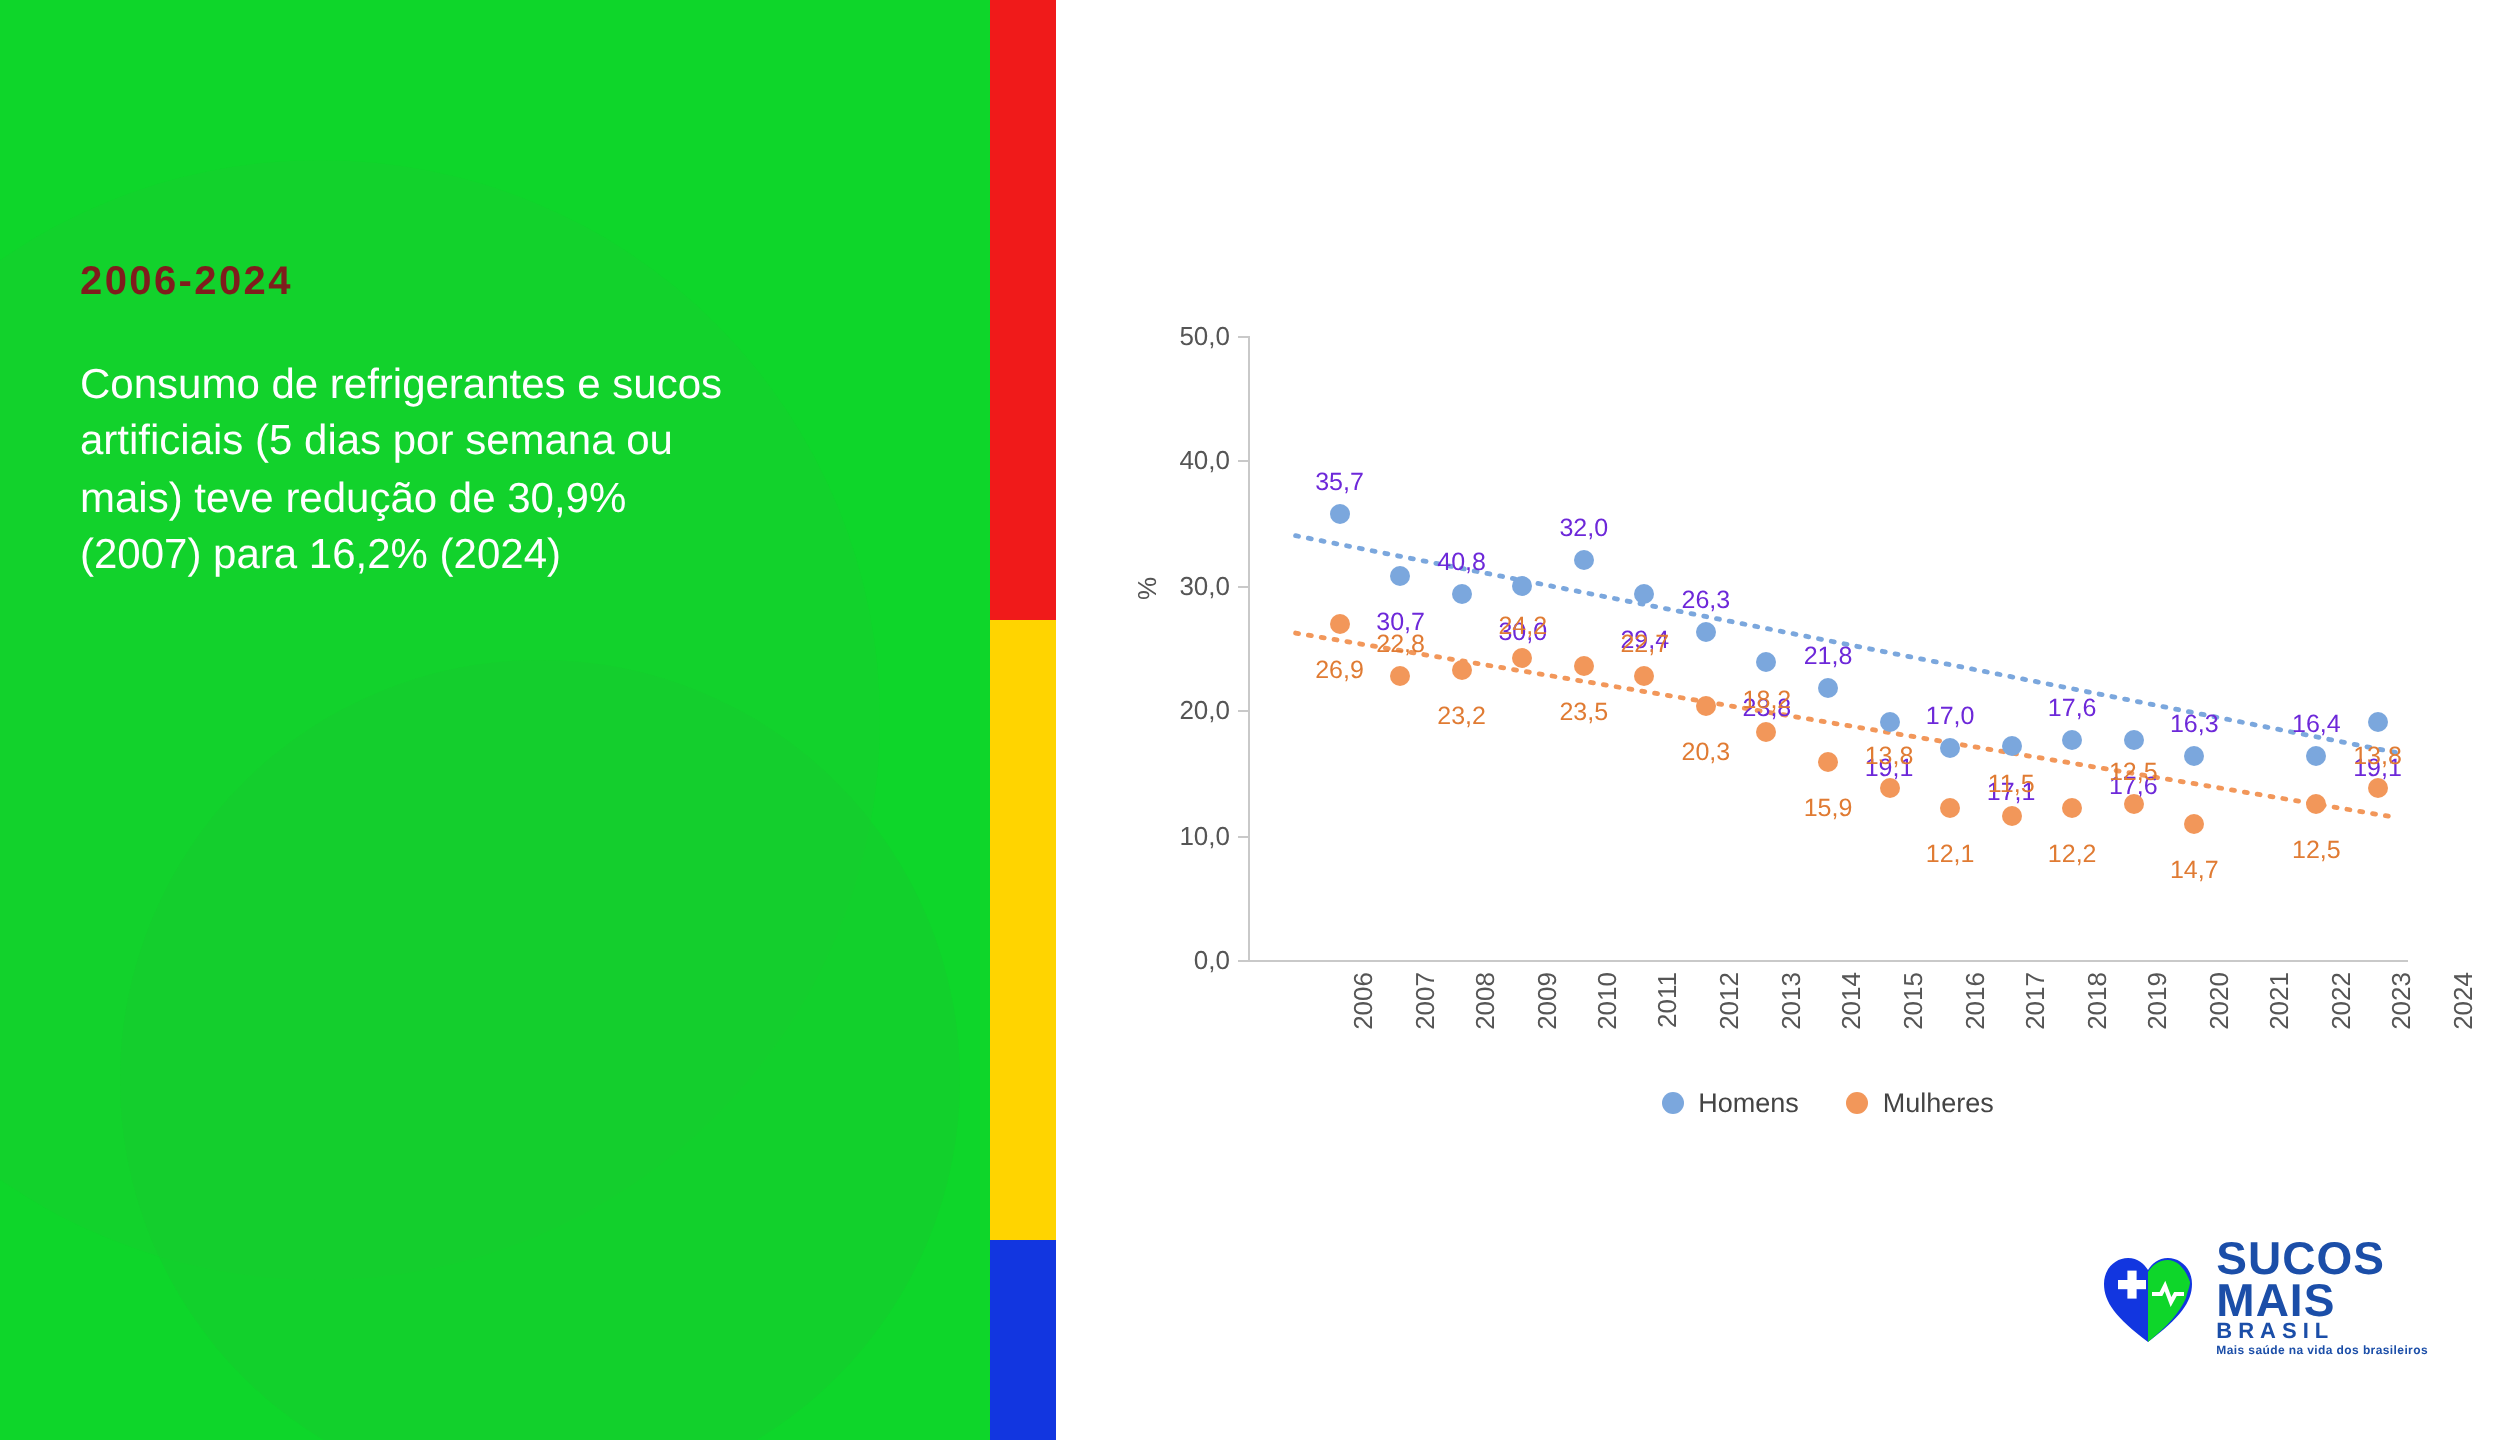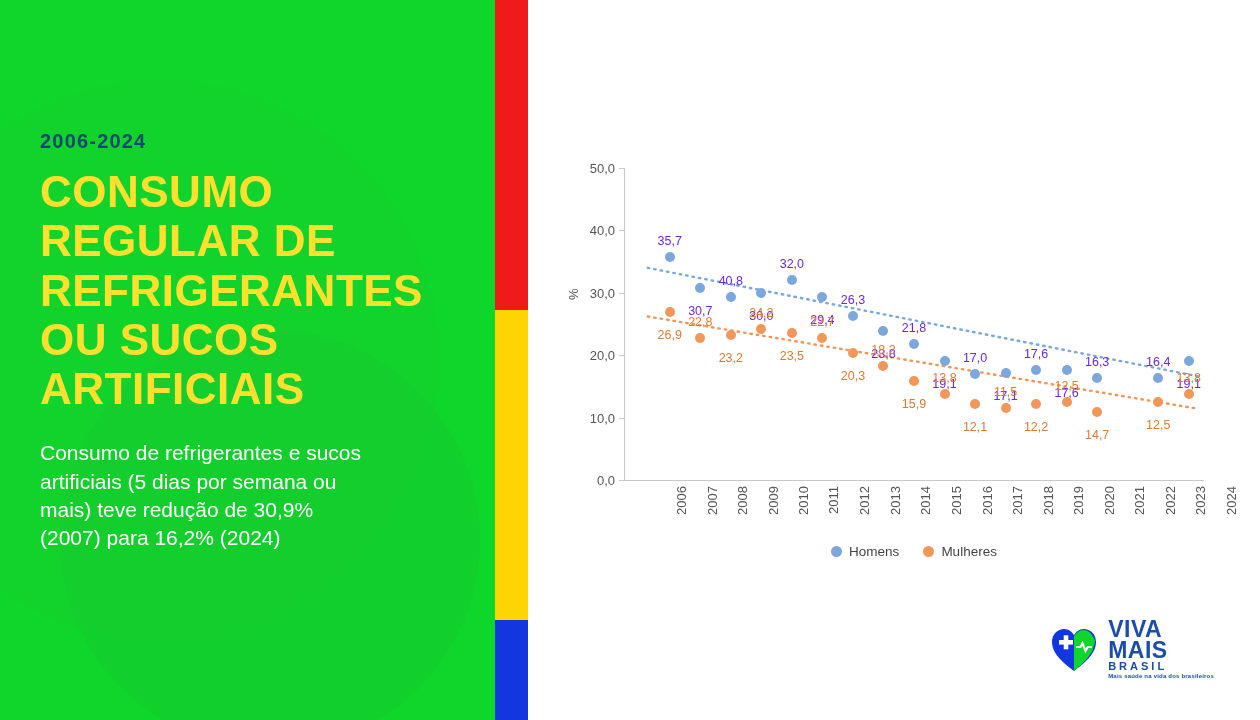--- a/index.html
+++ b/index.html
@@ -4,21 +4,21 @@
 <style>
   html,body{margin:0;padding:0;}
   body{width:1260px;height:720px;background:#ffffff;font-family:"Liberation Sans",sans-serif;overflow:hidden;}
   .slide{position:relative;width:1260px;height:720px;}
 
   
   .left-panel{position:absolute;left:0;top:0;width:495px;height:720px;background:#0ed62a;overflow:hidden;}
   .blob1{position:absolute;left:-120px;top:80px;width:560px;height:560px;border-radius:50%;background:#16cf2e;opacity:.55;}
   .blob2{position:absolute;left:60px;top:330px;width:420px;height:420px;border-radius:50%;background:#19c92f;opacity:.45;}
   .panel-content{position:absolute;left:40px;top:130px;width:440px;}
-  .eyebrow{font-size:20px;font-weight:bold;color:#0c4a6e;letter-spacing:1.2px;margin-bottom:14px;}
+  .eyebrow{font-size:20px;font-weight:bold;color:#7f1d1d;letter-spacing:1.2px;margin-bottom:14px;}
   .headline{font-size:44px;line-height:1.12;font-weight:bold;color:#ffe02e;letter-spacing:.5px;text-transform:uppercase;}
   .subtext{margin-top:26px;font-size:21px;line-height:1.35;color:#ffffff;max-width:330px;}
 
   
   .stripes{position:absolute;left:495px;top:0;width:33px;height:720px;}
   .stripe{width:100%;}
   .s-red{height:310px;background:#f01a1a;}
   .s-yellow{height:310px;background:#ffd400;}
   .s-blue{height:100px;background:#1236e0;}
 
@@ -59,21 +59,20 @@
 </head>
 <body>
 
 <div class="slide">
 
   <div class="left-panel">
     <div class="blob1"></div>
     <div class="blob2"></div>
     <div class="panel-content">
       <div class="eyebrow">2006-2024</div>
-      <div class="headline">CONSUMO REGULAR DE REFRIGERANTES OU SUCOS ARTIFICIAIS</div>
       <div class="subtext">Consumo de refrigerantes e sucos artificiais (5 dias por semana ou mais) teve redução de 30,9% (2007) para 16,2% (2024)</div>
     </div>
   </div>
 
   <div class="stripes">
     <div class="stripe s-red"></div>
     <div class="stripe s-yellow"></div>
     <div class="stripe s-blue"></div>
   </div>
 
@@ -207,20 +206,20 @@
       <div class="logo-heart">
         <svg viewBox="0 0 48 46" width="48" height="46">
           <path d="M24 44 C8 32 2 24 2 15 C2 7 8 2 14 2 C19 2 22 5 24 8 C26 5 29 2 34 2 C40 2 46 7 46 15 C46 24 40 32 24 44 Z" fill="#1236e0"></path>
           <path d="M24 44 C34 36 40 29 43 22 C44 18 45 16 45 14 C43 8 39 3 34 3 C29 3 26 6 24 9 Z" fill="#0ed62a"></path>
           <rect x="9" y="13" width="14" height="4.6" fill="#ffffff"></rect>
           <rect x="13.7" y="8.3" width="4.6" height="14" fill="#ffffff"></rect>
           <path d="M26 20 h4.5 l2-4 l3 8 l2.2-4 h4.3" fill="none" stroke="#ffffff" stroke-width="2.1"></path>
         </svg>
       </div>
       <div class="logo-text">
-        <span class="l1">VIVA</span>
+        <span class="l1">SUCOS</span>
         <span class="l2">MAIS</span>
         <span class="l3">BRASIL</span>
         <span class="l4">Mais saúde na vida dos brasileiros</span>
       </div>
     </div>
   </div>
 </div>
 
 </body></html>

